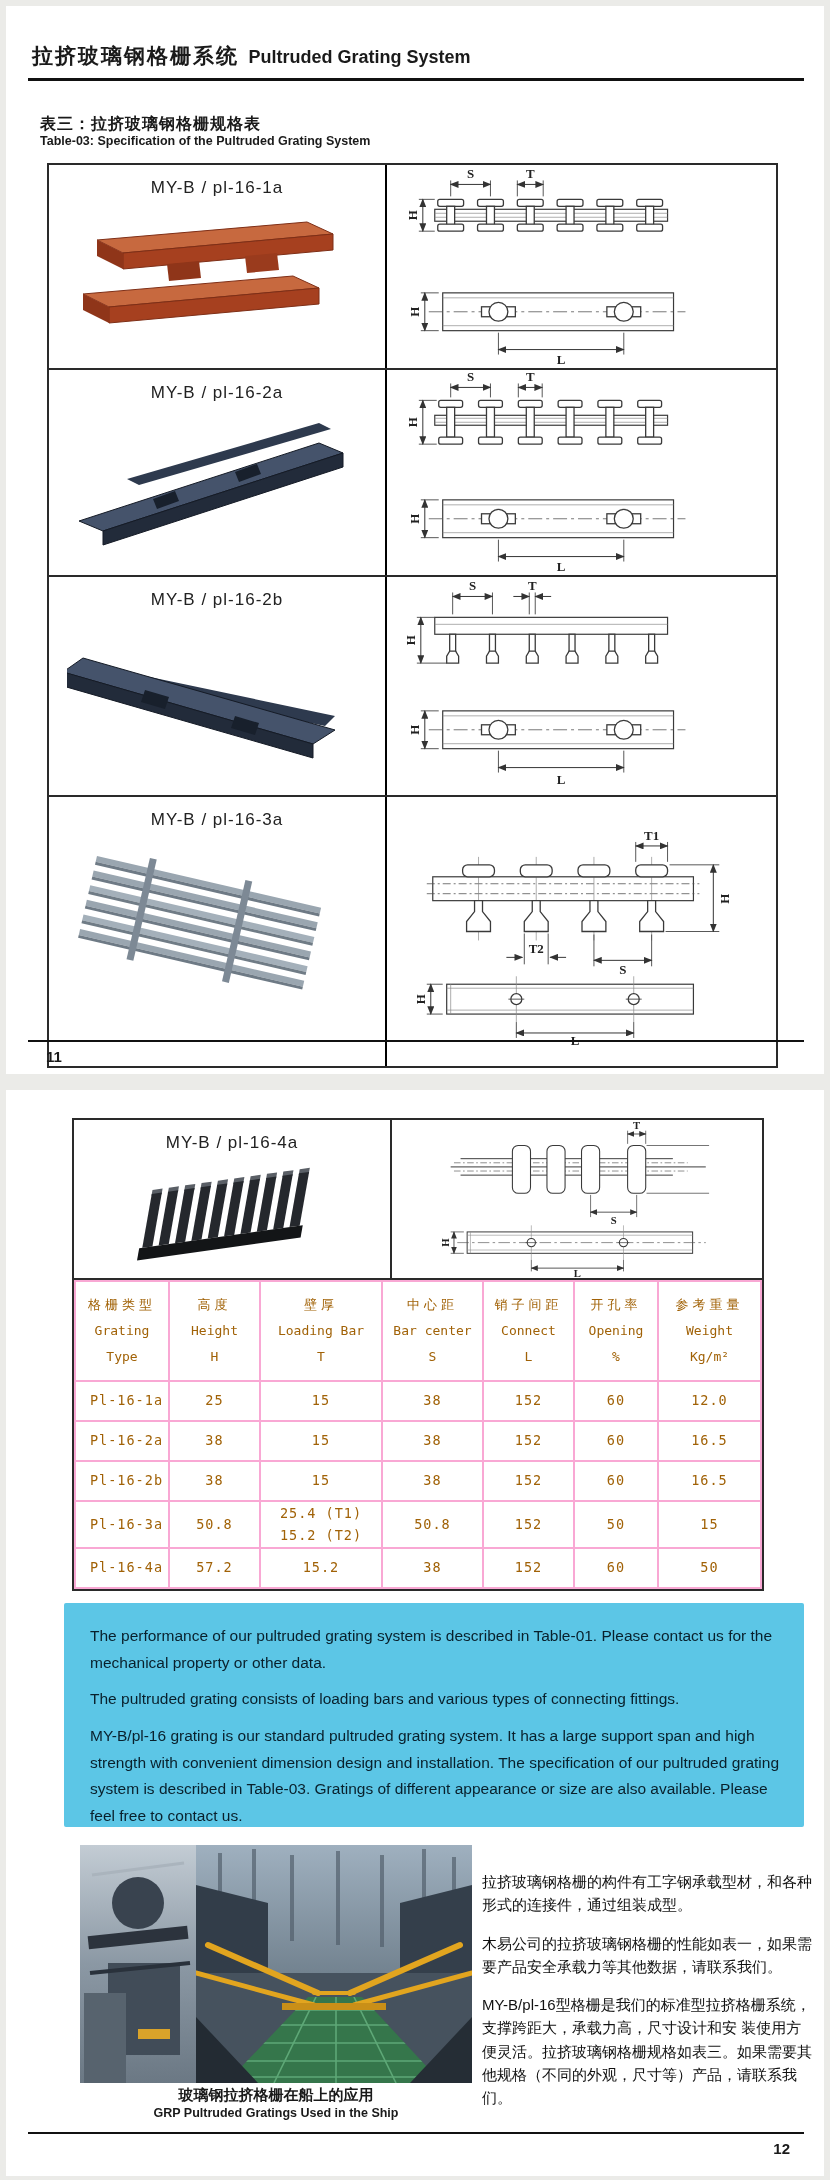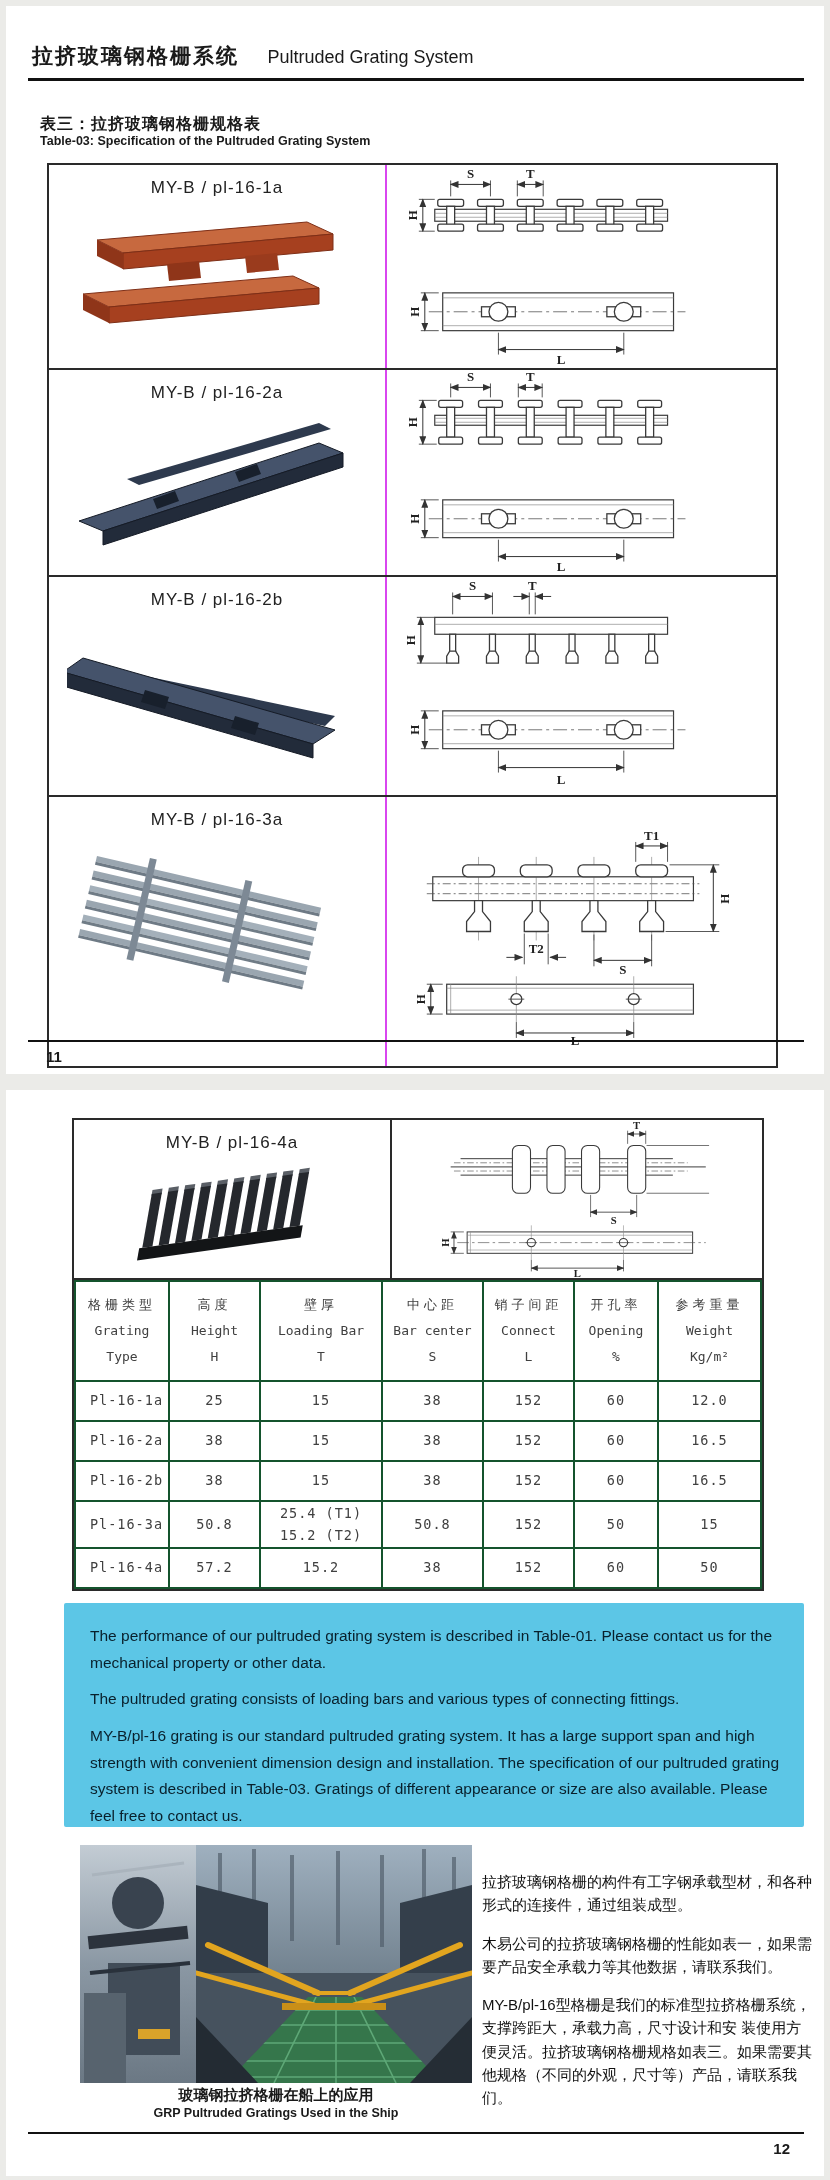--- a/index.html
+++ b/index.html
@@ -6,33 +6,33 @@
   body{width:830px;height:2180px;position:relative;background:#ebebe8;
        font-family:"Liberation Sans",sans-serif;color:#1a1a1a}
   .abs{position:absolute}
   .page{position:absolute;left:6px;width:818px;background:#ffffff}
   #p1{top:6px;height:1068px}
   #p2{top:1090px;height:1086px}
 
   
   .hdr{left:26px;top:36px;white-space:nowrap}
   .t-cn{font-size:21px;font-weight:600;letter-spacing:2px}
-  .t-en{font-size:18px;font-weight:normal;margin-left:24px}
+  .t-en{font-size:18px;font-weight:bold;margin-left:5px}
   .rule{background:#111;height:3px;left:22px;right:20px}
   .rule.r1{top:72px}
   .tbl-title{left:34px;top:108px;line-height:1.25}
   .tt-cn{font-size:16px;font-weight:bold;letter-spacing:1px}
   .tt-en{font-size:12.5px;font-weight:bold}
 
   
   .grid{border:2px solid #2a2a2a}
   .grid1{left:41px;top:157px;width:727px}
   .g-row{display:flex;border-bottom:2px solid #2a2a2a}
   .g-row:last-child{border-bottom:none}
-  .cell-l{width:336px;border-right:2px solid #d946ef;flex:none;overflow:hidden}
+  .cell-l{width:336px;border-right:2px solid #000000;flex:none;overflow:hidden}
   .cell-r{flex:1;overflow:hidden;display:flex;align-items:center;justify-content:center}
   .model{text-align:center;padding-top:13px;font-size:17px;letter-spacing:1px;color:#222}
   .prod{display:block;margin:8px auto 0}
   .h1{height:203px}.h2{height:205px}.h3{height:218px}.h4{height:269px}
   .cell-r svg{width:100%;height:100%}
 
   
   .ol{stroke:#3a3a3a;stroke-width:1.3;fill:#fff}
   .ln{stroke:#3a3a3a;stroke-width:1.2;fill:#fff}
   .lnf{stroke:#3a3a3a;stroke-width:1.2;fill:none}
@@ -50,21 +50,21 @@
   .pn1{left:40px;top:1042px}
   .rule.f2{top:1042px;height:2px}
   .pn2{right:34px;top:1050px}
 
   
   .grid2{left:66px;top:28px;width:688px}
   .cell-l2{width:316px;border-right:2px solid #2a2a2a;flex:none;overflow:hidden}
   .h5{height:158px}
   table.spec{width:100%;border-collapse:collapse;table-layout:fixed;
              font-family:"DejaVu Sans Mono","Liberation Mono",monospace;border-top:2px solid #2a2a2a}
-  .spec th,.spec td{border:2px solid #14532d;text-align:center;color:#404040}
+  .spec th,.spec td{border:2px solid #f9a8d4;text-align:center;color:#a16207}
   .spec th{padding:10px 2px;font-weight:normal}
   .h-cn{font-size:13px;letter-spacing:4px;line-height:2;font-family:"Liberation Sans",sans-serif}
   .h-en,.h-sym{font-size:13px;line-height:2}
   .spec td{font-size:13.5px;height:36px;letter-spacing:1px;white-space:pre-line;line-height:1.6}
   .spec td.c0{text-align:center;padding-left:10px}
 
   .blue{left:58px;top:513px;width:740px;height:224px;background:#5cc6e6;border-radius:2px;
         box-sizing:border-box;padding:20px 22px 0 26px;color:#09202c}
   .blue p{margin:0 0 10px 0;font-size:15.5px;line-height:1.72}
 

